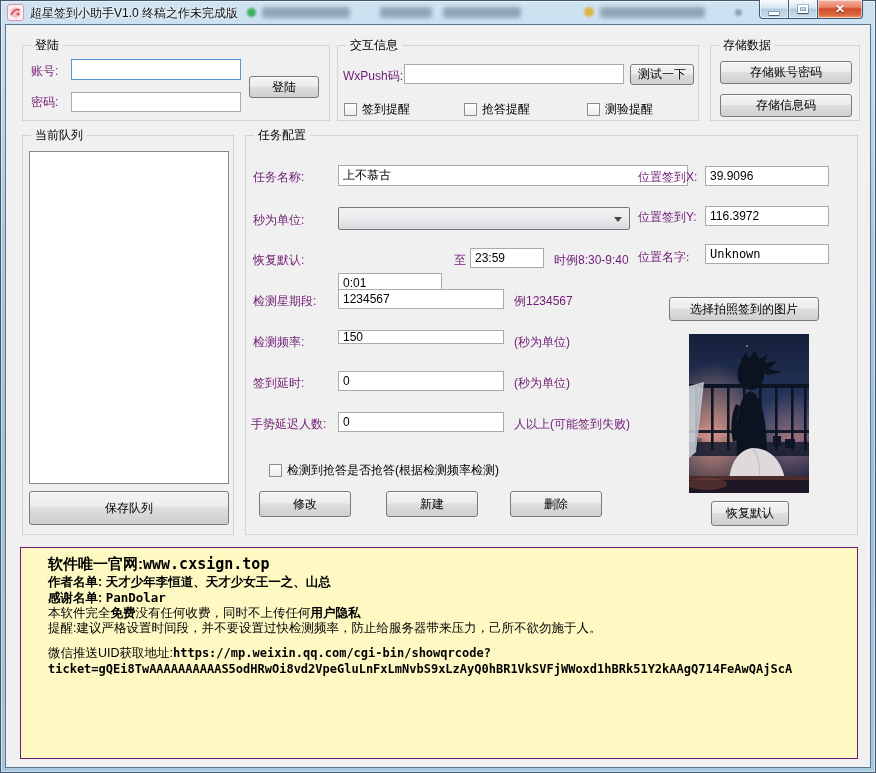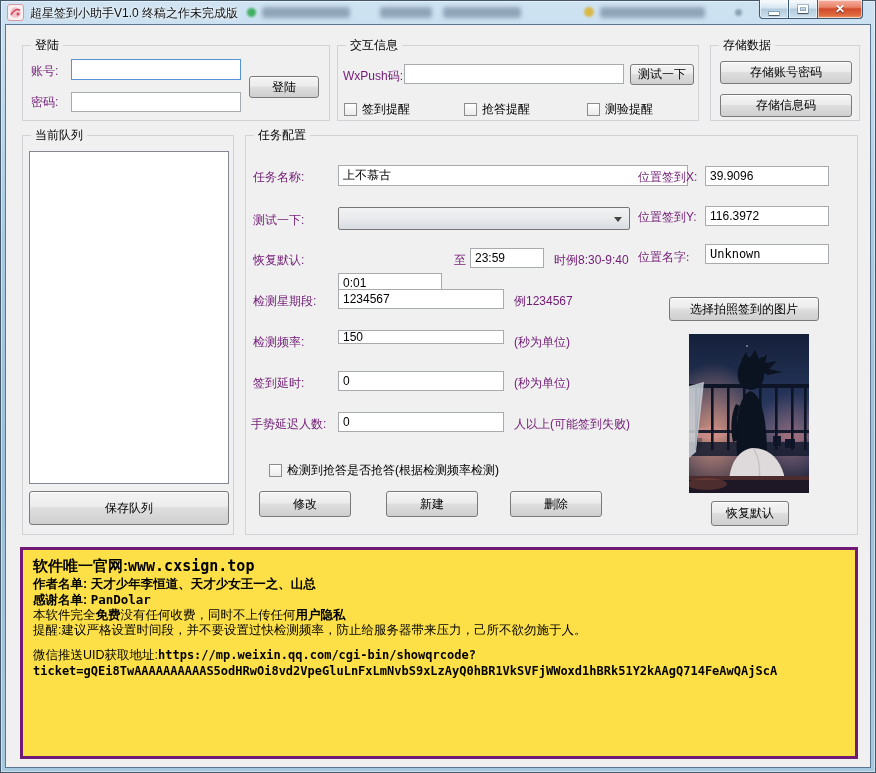--- a/index.html
+++ b/index.html
@@ -46,21 +46,21 @@
          box-shadow:inset 0 1px 0 rgba(255,255,255,.85); }
   .chk { position:absolute; display:flex; align-items:center; gap:5px; font-size:12px; color:#000; white-space:nowrap; }
   .chkbox { width:13px; height:13px; border:1px solid #8d8d8d; background:linear-gradient(#fefefe,#ebebeb); flex:0 0 auto; }
   .combo { position:absolute; border:1px solid #767676; border-radius:2px;
            background:linear-gradient(#f2f3f5,#e8eaec 50%,#d9dce0); display:flex; align-items:center; }
   .combo .arrow { position:absolute; right:7px; top:9px; width:0; height:0;
            border-left:4px solid transparent; border-right:4px solid transparent; border-top:5px solid #444; }
   .listbox { position:absolute; background:#fff; border:1px solid #828790; }
   .preview { position:absolute; }
   
-  .footer { position:absolute; background:#fde047; border:3px solid #701a75; padding:6px 10px; overflow:hidden; }
+  .footer { position:absolute; background:#fef9c3; border:1px solid #701a75; padding:6px 27px; overflow:hidden; }
   .fline { font-size:12.5px; color:#000; line-height:15px; white-space:nowrap; }
   .fline.big { font-size:15px; font-weight:bold; line-height:20px; margin-bottom:1px; }
   .fline.b { font-weight:bold; }
   .mono { font-family:"DejaVu Sans Mono", monospace; font-weight:bold; }
   .fline.gap { height:9px; }
   .fline.monoline { font-size:12px; line-height:16px; }
 </style>
 </head>
 <body>
 
@@ -142,21 +142,21 @@
     </div>
 
     <div class="group" style="left:239px;top:110px;width:613px;height:400px;">
       <span class="gtitle">任务配置</span>
 
       <span class="lbl" style="left:7px;top:34px;">任务名称:</span>
       <input class="txt" style="left: 92px; top: 29px; width: 350px; height: 21px;" value="上不慕古">
       <span class="lbl" style="left:392px;top:34px;">位置签到X:</span>
       <input class="txt" style="left: 459px; top: 30px; width: 124px; height: 20px;" value="39.9096">
 
-      <span class="lbl" style="left:7px;top:77px;">测试一下:</span>
+      <span class="lbl" style="left:7px;top:77px;">秒为单位:</span>
       <div class="combo" style="left:92px;top:71px;width:292px;height:23px;">
         <span class="lbl" style="left:6px;top:5px;"></span>
         <span class="arrow"></span>
       </div>
       <span class="lbl" style="left:392px;top:74px;">位置签到Y:</span>
       <input class="txt" style="left: 459px; top: 70px; width: 124px; height: 20px;" value="116.3972">
 
       <span class="lbl" style="left:7px;top:117px;">恢复默认:</span>
       <input class="txt" style="left: 92px; top: 112px; width: 104px; height: 20px; margin-top: 25px;" value="0:01">
       <span class="lbl" style="left:208px;top:117px;">至</span>

